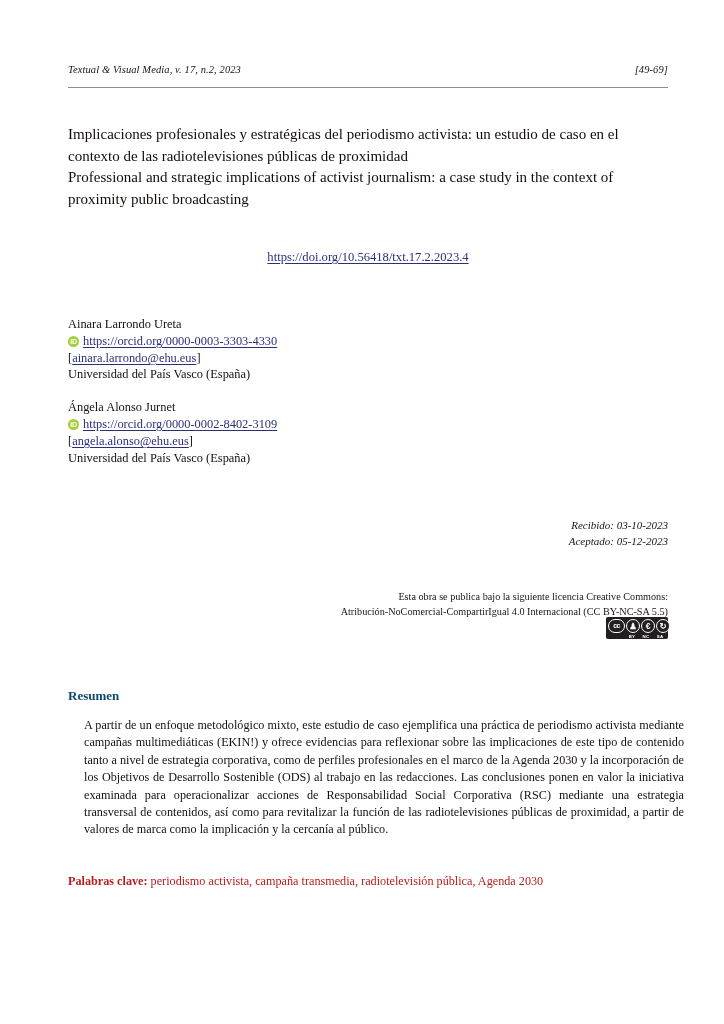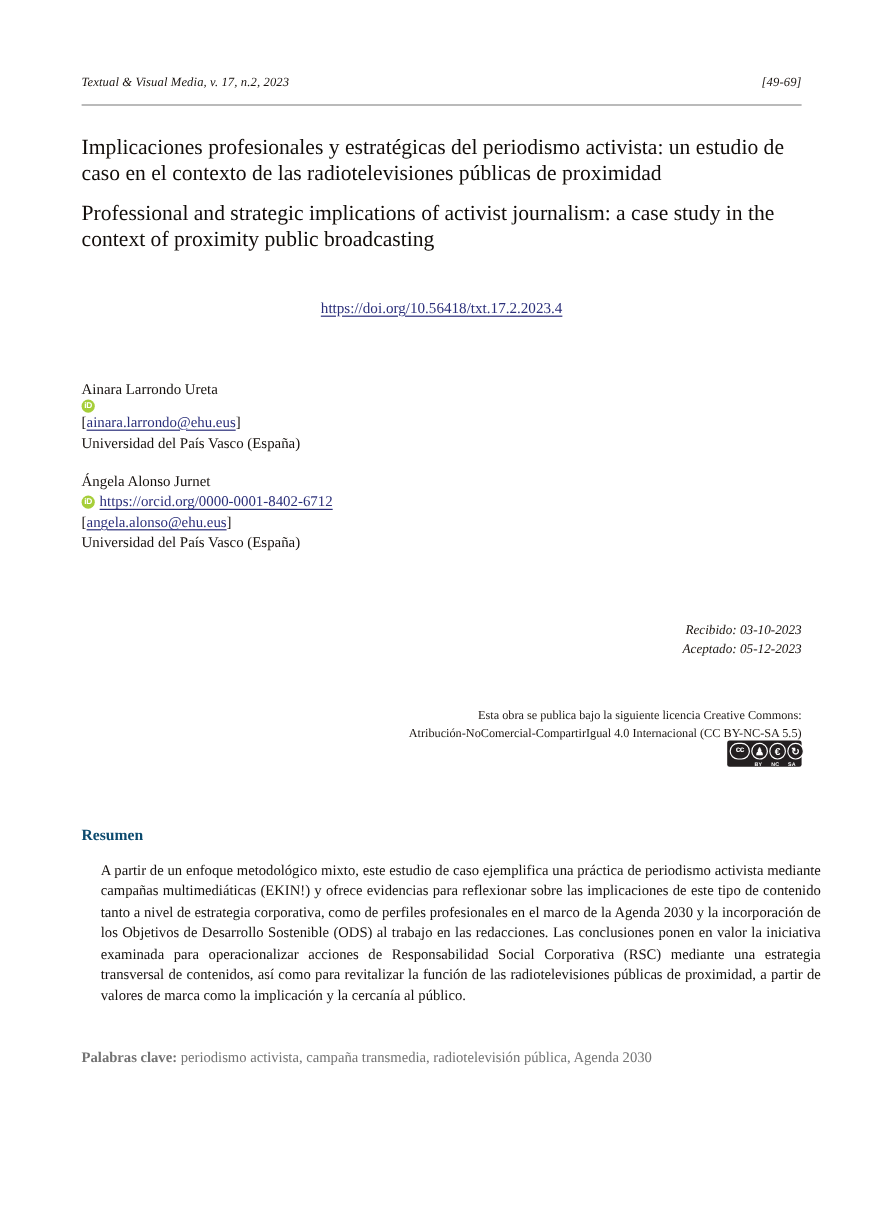--- a/index.html
+++ b/index.html
@@ -50,32 +50,32 @@
     top: 87px;
     width: 600px;
     height: 1px;
     background: #8d8d8d;
   }
 
   
   .title-es {
     position: absolute;
     left: 0;
-    top: 111px;
-    width: 600px;
-    font-size: 18px;
+    top: 123px;
+    width: 600px;
+    font-size: 15px;
     line-height: 22px;
     color: #120d0a;
   }
   .title-en {
     position: absolute;
     left: 0;
     top: 166px;
     width: 580px;
-    font-size: 18px;
+    font-size: 15px;
     line-height: 22px;
     color: #120d0a;
   }
 
   
   .doi {
     position: absolute;
     left: 0;
     top: 250px;
     width: 600px;
@@ -234,21 +234,21 @@
     text-align: justify;
     color: #15100d;
   }
   .keywords {
     position: absolute;
     left: 0;
     top: 873px;
     width: 600px;
     font-size: 12.2px;
     line-height: 17.4px;
-    color: #737373;
+    color: #b91c1c;
   }
   .keywords b { font-weight: bold; }
 </style>
 </head>
 <body>
 
 <div class="page">
   <div class="content">
 
     <div class="runhead">
@@ -265,32 +265,33 @@
     </div>
 
     <div class="authors">
 
       <div class="author-block">
         <span class="author-name">Ainara Larrondo Ureta</span>
         <span class="orcid-line">
           <span class="orcid-icon">
               <span>iD</span>
             </span>
+          <a href="#" class="linklike">https://orcid.org/0000-0003-3303-4330</a>
         </span>
         <span class="email-line"><span>[</span><a href="#" class="linklike">ainara.larrondo@ehu.eus</a><span>]</span></span>
         <span class="affil-line">Universidad del País Vasco (España)</span>
       </div>
 
       <div class="author-block">
         <span class="author-name">Ángela Alonso Jurnet</span>
         <span class="orcid-line">
           <span class="orcid-icon">
               <span>iD</span>
             </span>
-          <a href="#" class="linklike">https://orcid.org/0000-0001-8402-6712</a>
+          <a href="#" class="linklike">https://orcid.org/0000-0002-8402-3109</a>
         </span>
         <span class="email-line"><span>[</span><a href="#" class="linklike">angela.alonso@ehu.eus</a><span>]</span></span>
         <span class="affil-line">Universidad del País Vasco (España)</span>
       </div>
 
     </div>
 
     <div class="dates">
       <div>Recibido: 03-10-2023</div>
       <div>Aceptado: 05-12-2023</div>

